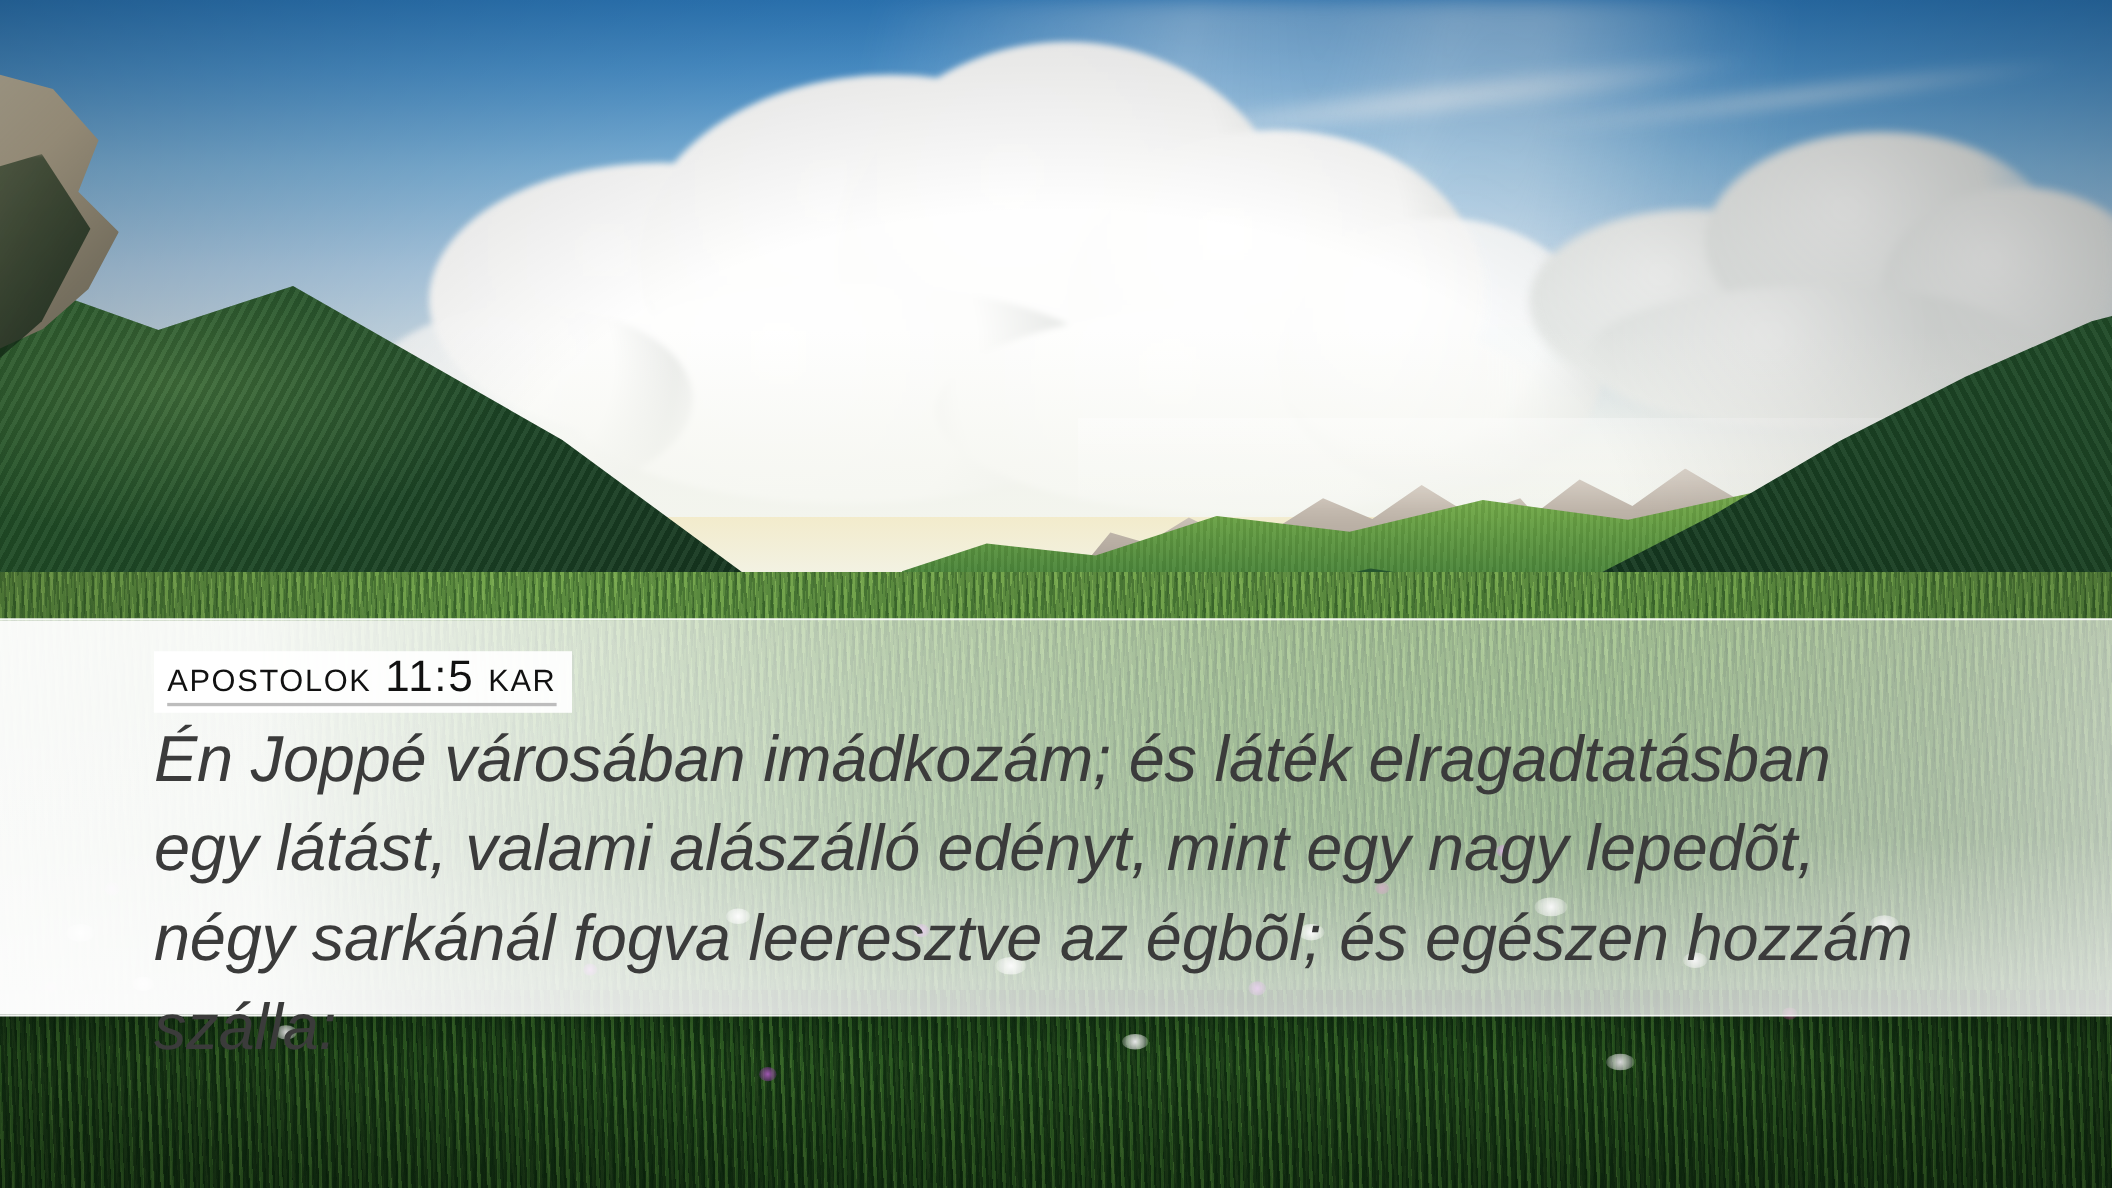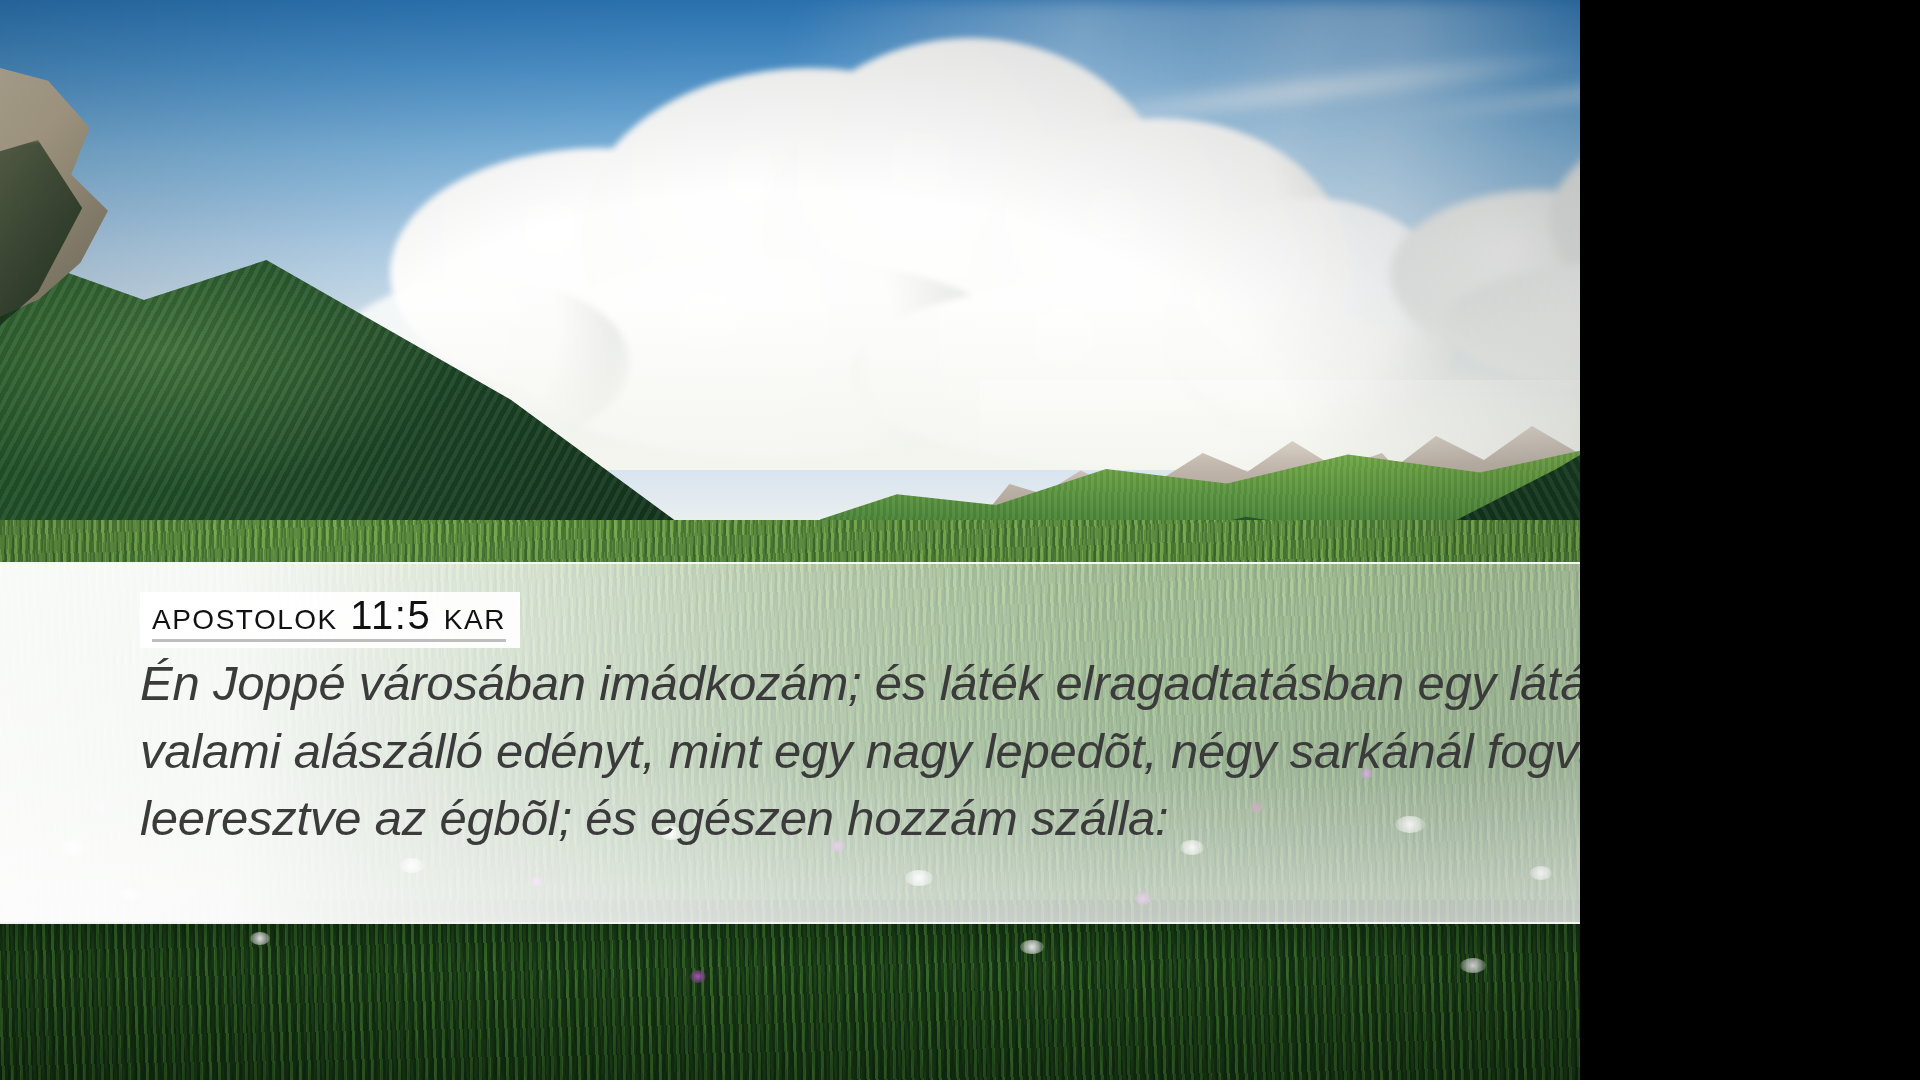--- a/index.html
+++ b/index.html
@@ -6,24 +6,24 @@
     margin: 0;
     padding: 0;
     background: #000;
   }
   body {
     font-family: "Liberation Sans", sans-serif;
   }
 
   .stage {
     position: relative;
-    width: 1580px;
+    width: 1920px;
     height: 1080px;
     overflow: hidden;
-    background: #3b82f6;
+    background: #eab308;
   }
 
   
   .photo {
     position: absolute;
     inset: 0;
     overflow: hidden;
   }
 
   
@@ -341,21 +341,21 @@
   
 
   .verse-text {
     position: absolute;
     left: 0;
     top: 86px;
     width: 1630px;
     font-family: "Liberation Sans", sans-serif;
     font-style: italic;
     font-weight: 300;
-    font-size: 49px;
+    font-size: 59px;
     line-height: 1.38;
     color: #3b3b3b;
     letter-spacing: -0.2px;
   }
 </style>
 </head>
 <body>
 
 <div class="stage">
 

